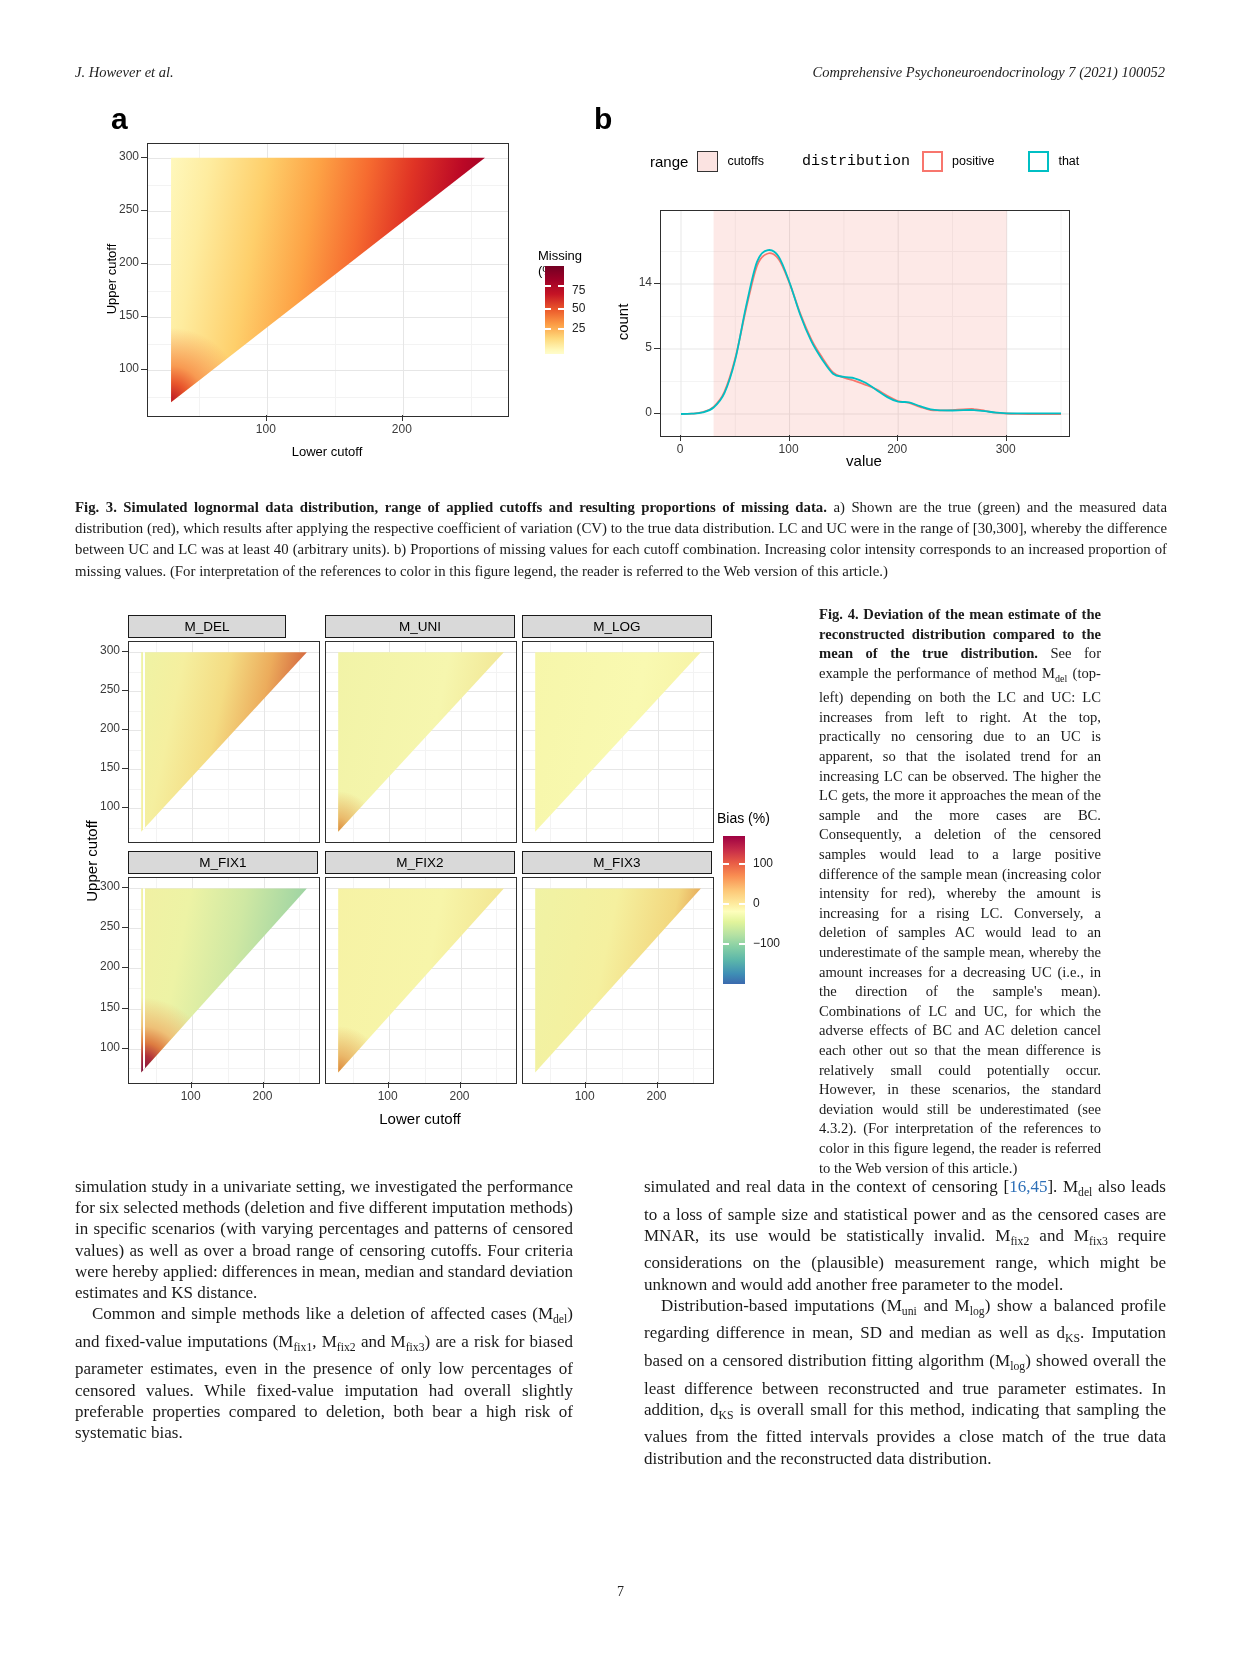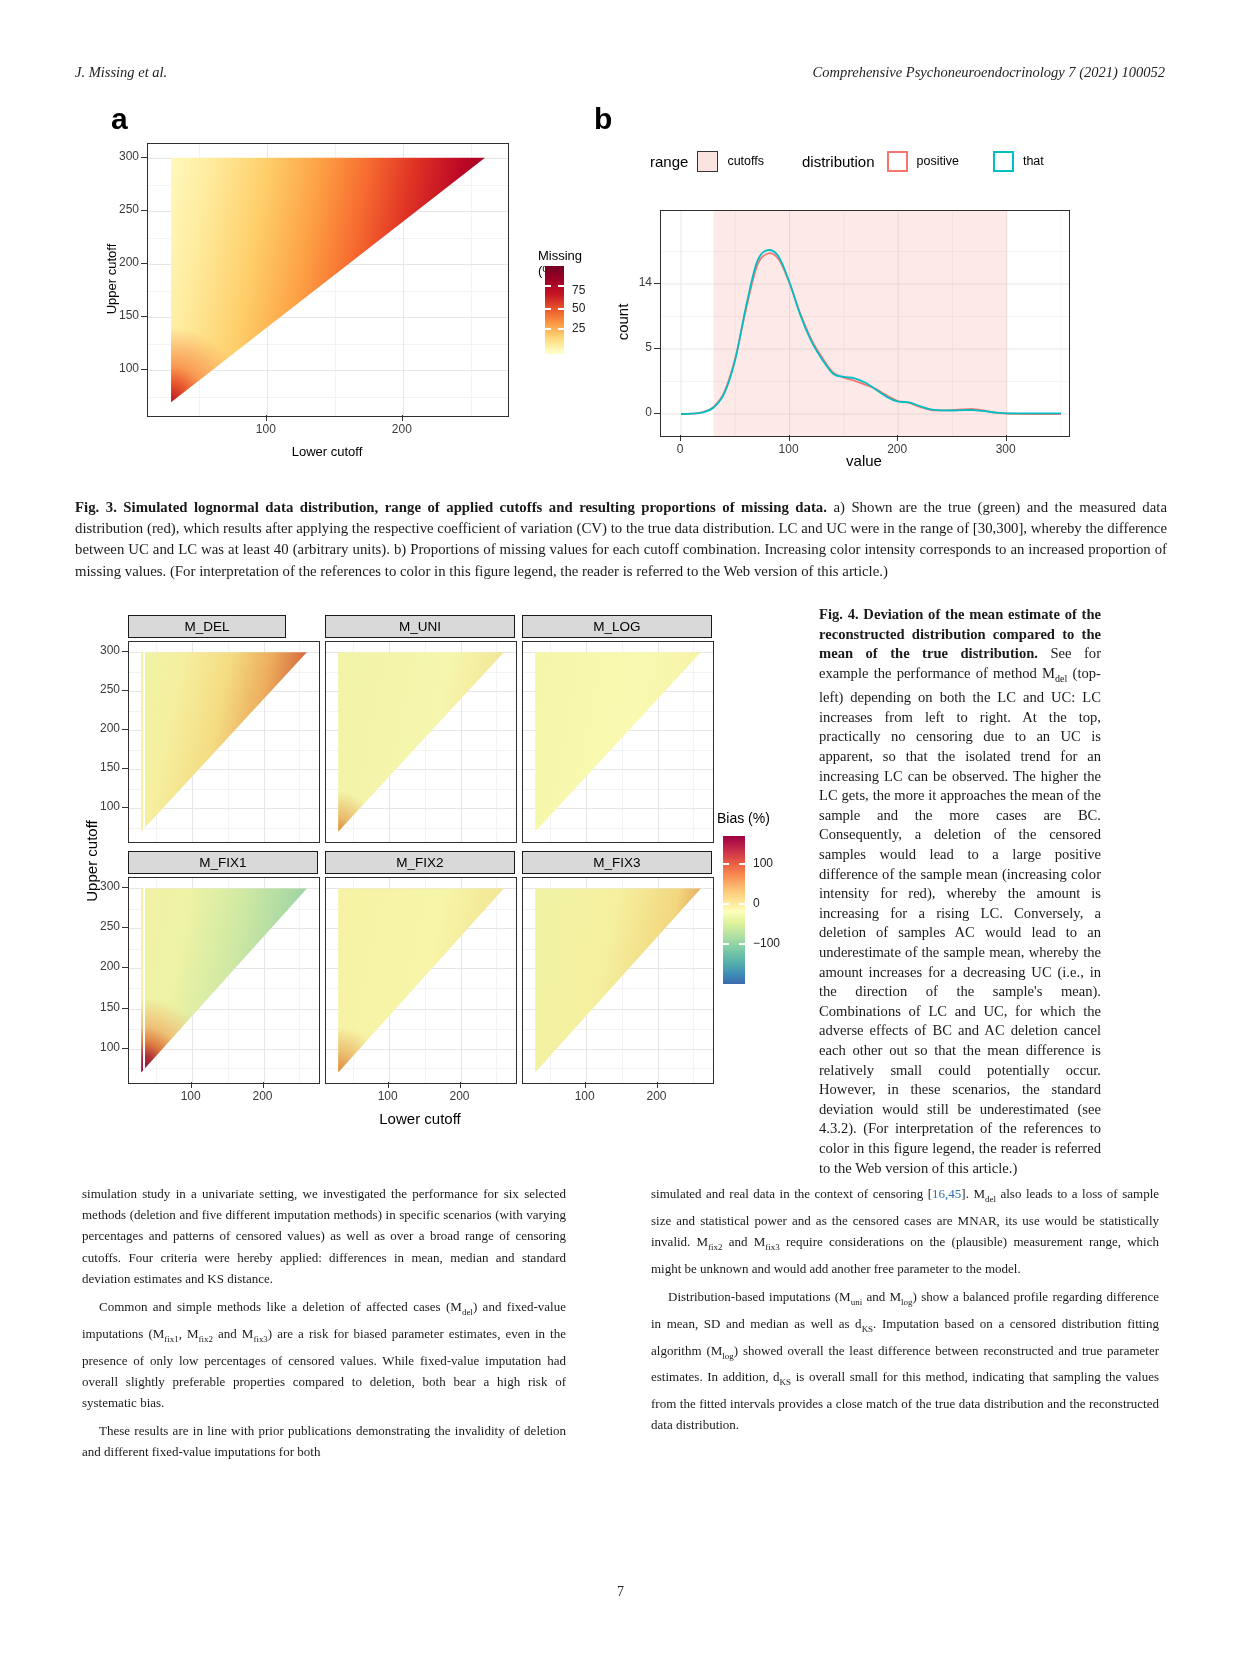--- a/index.html
+++ b/index.html
@@ -46,40 +46,40 @@
   .cb-dash{position:absolute;background:#fff;height:2px;width:6px;}
   .strip{position:absolute;background:#D9D9D9;border:1px solid #1a1a1a;box-sizing:border-box;
          font:13.5px "Liberation Sans",sans-serif;display:flex;align-items:center;justify-content:center;color:#000;}
   .legend{position:absolute;left:62px;top:48px;height:26px;display:flex;align-items:center;font-family:"Liberation Sans",sans-serif;}
   .leg-title{font-size:15px;color:#000;}
   .leg-item{font-size:12.5px;color:#000;}
   .swatch{width:21px;height:21px;box-sizing:border-box;margin:0 9px;}
   .swatch-range{background:#FBE3E1;border:1px solid #333;}
   .swatch-measured{border:2px solid #F8766D;background:#fff;margin-left:12px;}
   .swatch-true{border:2px solid #00BFC4;background:#fff;margin-left:34px;}
-  .leg-gap{margin-left:38px;}
+  .leg-gap{margin-left:38px;font-family:Liberation Mono, monospace;}
   .cap{position:absolute;text-align:justify;}
   .cap3{left:75px;top:482px;width:1092px;font-size:14.8px;line-height:21.3px;}
   .cap4{left:819px;top:605px;width:282px;font-size:14.6px;line-height:19.6px;}
   .cap-lead{font-weight:bold;}
   .col{position:absolute;top:1176px;}
   .col-l{left:75px;width:498px;}
   .col-r{left:644px;width:522px;}
-  .bp{margin:7px;text-align:justify;font-size:13px;line-height:21.2px;}
+  .bp{margin:0;text-align:justify;font-size:17px;line-height:21.2px;}
   .indent{text-indent:17px;}
   .cite{color:#2d6fb7;}
   sub{font-size:69%;}
   .pageno{position:absolute;left:0;right:0;top:1584px;text-align:center;font-size:14px;color:#222;}
 </style>
 </head>
 <body>
 
 <div class="page">
 
-  <div class="hdr hdr-l">J. Missing et al.</div>
+  <div class="hdr hdr-l">J. However et al.</div>
   <div class="hdr hdr-r">Comprehensive Psychoneuroendocrinology 7 (2021) 100052</div>
 
   <div class="fig-wrap" id="pa" style="left:95px;top:100px;width:505px;height:368px;">
     <div class="pane-label" style="left:16px;top:2px;">a</div>
     <div class="ax-title vlab" style="left:16px;top:179px;transform:translate(-50%,-50%) rotate(-90deg);">Upper cutoff</div>
     <div class="plotbox" id="pa-box" style="left:52px;top:43px;width:360px;height:272px;">
       <div class="tri tri-a"></div>
     <div class="glh minor" style="top: 14.9%;"></div>
         <div class="glh minor" style="top: 34.4%;"></div>
         <div class="glh minor" style="top: 53.9%;"></div>
@@ -356,21 +356,20 @@
       <div class="cb-dash" style="left: 648px; top: 345.04px;"></div>
       <div class="cb-dash" style="left: 664px; top: 345.04px;"></div>
       <div class="cb-lab" style="left: 678px; top: 338.04px;">−100</div>
     </div>
 
   <div class="cap cap4"><span class="cap-lead">Fig. 4. Deviation of the mean estimate of the reconstructed distribution compared to the mean of the true distribution.</span><span> See for example the performance of method M<sub>del</sub> (top-left) depending on both the LC and UC: LC increases from left to right. At the top, practically no censoring due to an UC is apparent, so that the isolated trend for an increasing LC can be observed. The higher the LC gets, the more it approaches the mean of the sample and the more cases are BC. Consequently, a deletion of the censored samples would lead to a large positive difference of the sample mean (increasing color intensity for red), whereby the amount is increasing for a rising LC. Conversely, a deletion of samples AC would lead to an underestimate of the sample mean, whereby the amount increases for a decreasing UC (i.e., in the direction of the sample's mean). Combinations of LC and UC, for which the adverse effects of BC and AC deletion cancel each other out so that the mean difference is relatively small could potentially occur. However, in these scenarios, the standard deviation would still be underestimated (see 4.3.2). (For interpretation of the references to color in this figure legend, the reader is referred to the Web version of this article.)</span></div>
 
   <div class="col col-l">
     <p class="bp">simulation study in a univariate setting, we investigated the performance for six selected methods (deletion and five different imputation methods) in specific scenarios (with varying percentages and patterns of censored values) as well as over a broad range of censoring cutoffs. Four criteria were hereby applied: differences in mean, median and standard deviation estimates and KS distance.</p>
     <p class="bp indent">Common and simple methods like a deletion of affected cases (M<sub>del</sub>) and fixed-value imputations (M<sub>fix1</sub>, M<sub>fix2</sub> and M<sub>fix3</sub>) are a risk for biased parameter estimates, even in the presence of only low percentages of censored values. While fixed-value imputation had overall slightly preferable properties compared to deletion, both bear a high risk of systematic bias.</p>
-    <p class="bp indent">These results are in line with prior publications demonstrating the invalidity of deletion and different fixed-value imputations for both</p>
   </div>
   <div class="col col-r">
     <p class="bp">simulated and real data in the context of censoring [<span class="cite">16,45</span>]. M<sub>del</sub> also leads to a loss of sample size and statistical power and as the censored cases are MNAR, its use would be statistically invalid. M<sub>fix2</sub> and M<sub>fix3</sub> require considerations on the (plausible) measurement range, which might be unknown and would add another free parameter to the model.</p>
     <p class="bp indent">Distribution-based imputations (M<sub>uni</sub> and M<sub>log</sub>) show a balanced profile regarding difference in mean, SD and median as well as d<sub>KS</sub>. Imputation based on a censored distribution fitting algorithm (M<sub>log</sub>) showed overall the least difference between reconstructed and true parameter estimates. In addition, d<sub>KS</sub> is overall small for this method, indicating that sampling the values from the fitted intervals provides a close match of the true data distribution and the reconstructed data distribution.</p>
   </div>
 
   <div class="pageno">7</div>
 </div>
 
 </body></html>

